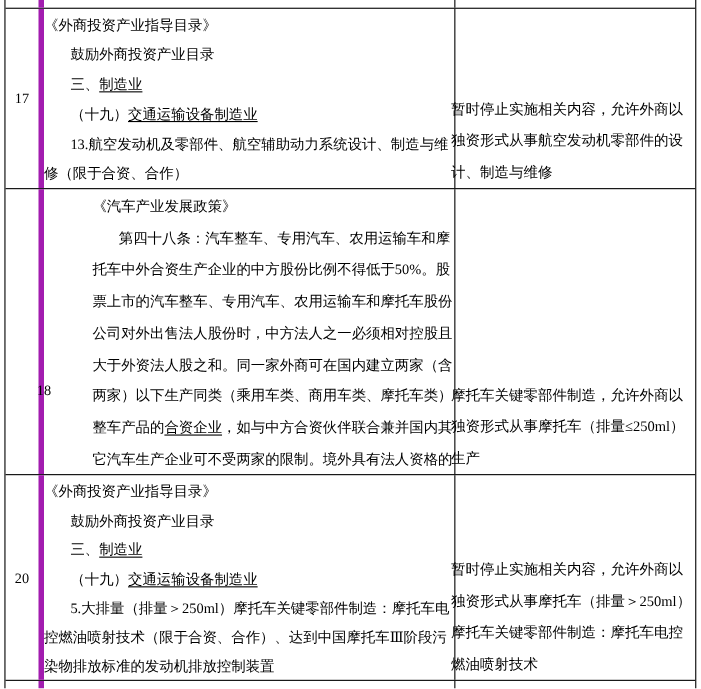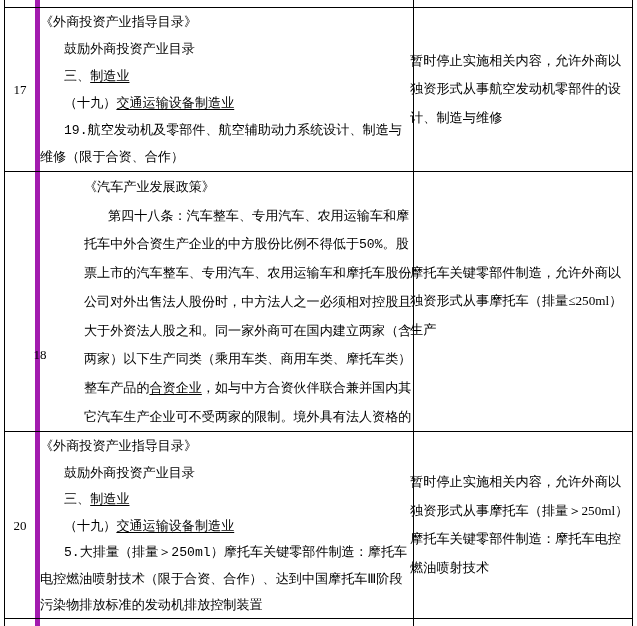--- a/index.html
+++ b/index.html
@@ -36,30 +36,30 @@
     justify-content: center;
   }
   .num { font-size: 13px; line-height: 1; }
   .r18 .num { position: relative; top: 53px; margin-left: 40px; }
   .c2 {
     width: 374px;
     border-right: 1px solid #000;
     padding-top: 2px;
     overflow: hidden;
   }
-  .para { font-size: 13.1px; line-height: 27.3px; text-align: left; word-break: break-all; font-family: Liberation Mono, monospace; }
+  .para { font-size: 13.1px; line-height: 27.3px; text-align: left; word-break: break-all; }
   .r17 .para { line-height: 26.9px; }
   .r18 .para { line-height: 28.7px; margin-left: 44px; }
   .r19 .para { line-height: 26.5px; }
   .ind { text-indent: 24px; }
   .u { text-decoration: underline; text-underline-offset: 2px; }
   .c3 {
     width: 218px;
     display: flex;
-    align-items: center;
+    align-items: flex-end;
     overflow: visible;
   }
   .remark {
     font-size: 13.2px;
     line-height: 28.5px;
     width: 223px;
     margin-left: -4px;
     word-break: break-all;
   }
 </style>
@@ -75,21 +75,21 @@
     </div>
     <div class="row r17">
         <div class="cell c1">
           <div class="num">17</div>
         </div>
         <div class="cell c2">
           <div class="para"><span class="seg">《外商投资产业指导目录》</span></div>
           <div class="para ind"><span class="seg">鼓励外商投资产业目录</span></div>
           <div class="para ind"><span class="seg">三、</span><span class="u">制造业</span></div>
           <div class="para ind"><span class="seg">（十九）</span><span class="u">交通运输设备制造业</span></div>
-          <div class="para ind"><span class="seg">19.航空发动机及零部件、航空辅助动力系统设计、制造与维修（限于合资、合作）</span></div>
+          <div class="para ind"><span class="seg">13.航空发动机及零部件、航空辅助动力系统设计、制造与维修（限于合资、合作）</span></div>
         </div>
         <div class="cell c3">
           <div class="remark">暂时停止实施相关内容，允许外商以独资形式从事航空发动机零部件的设计、制造与维修</div>
         </div>
       </div>
       <div class="row r18">
         <div class="cell c1">
           <div class="num">18</div>
         </div>
         <div class="cell c2">

